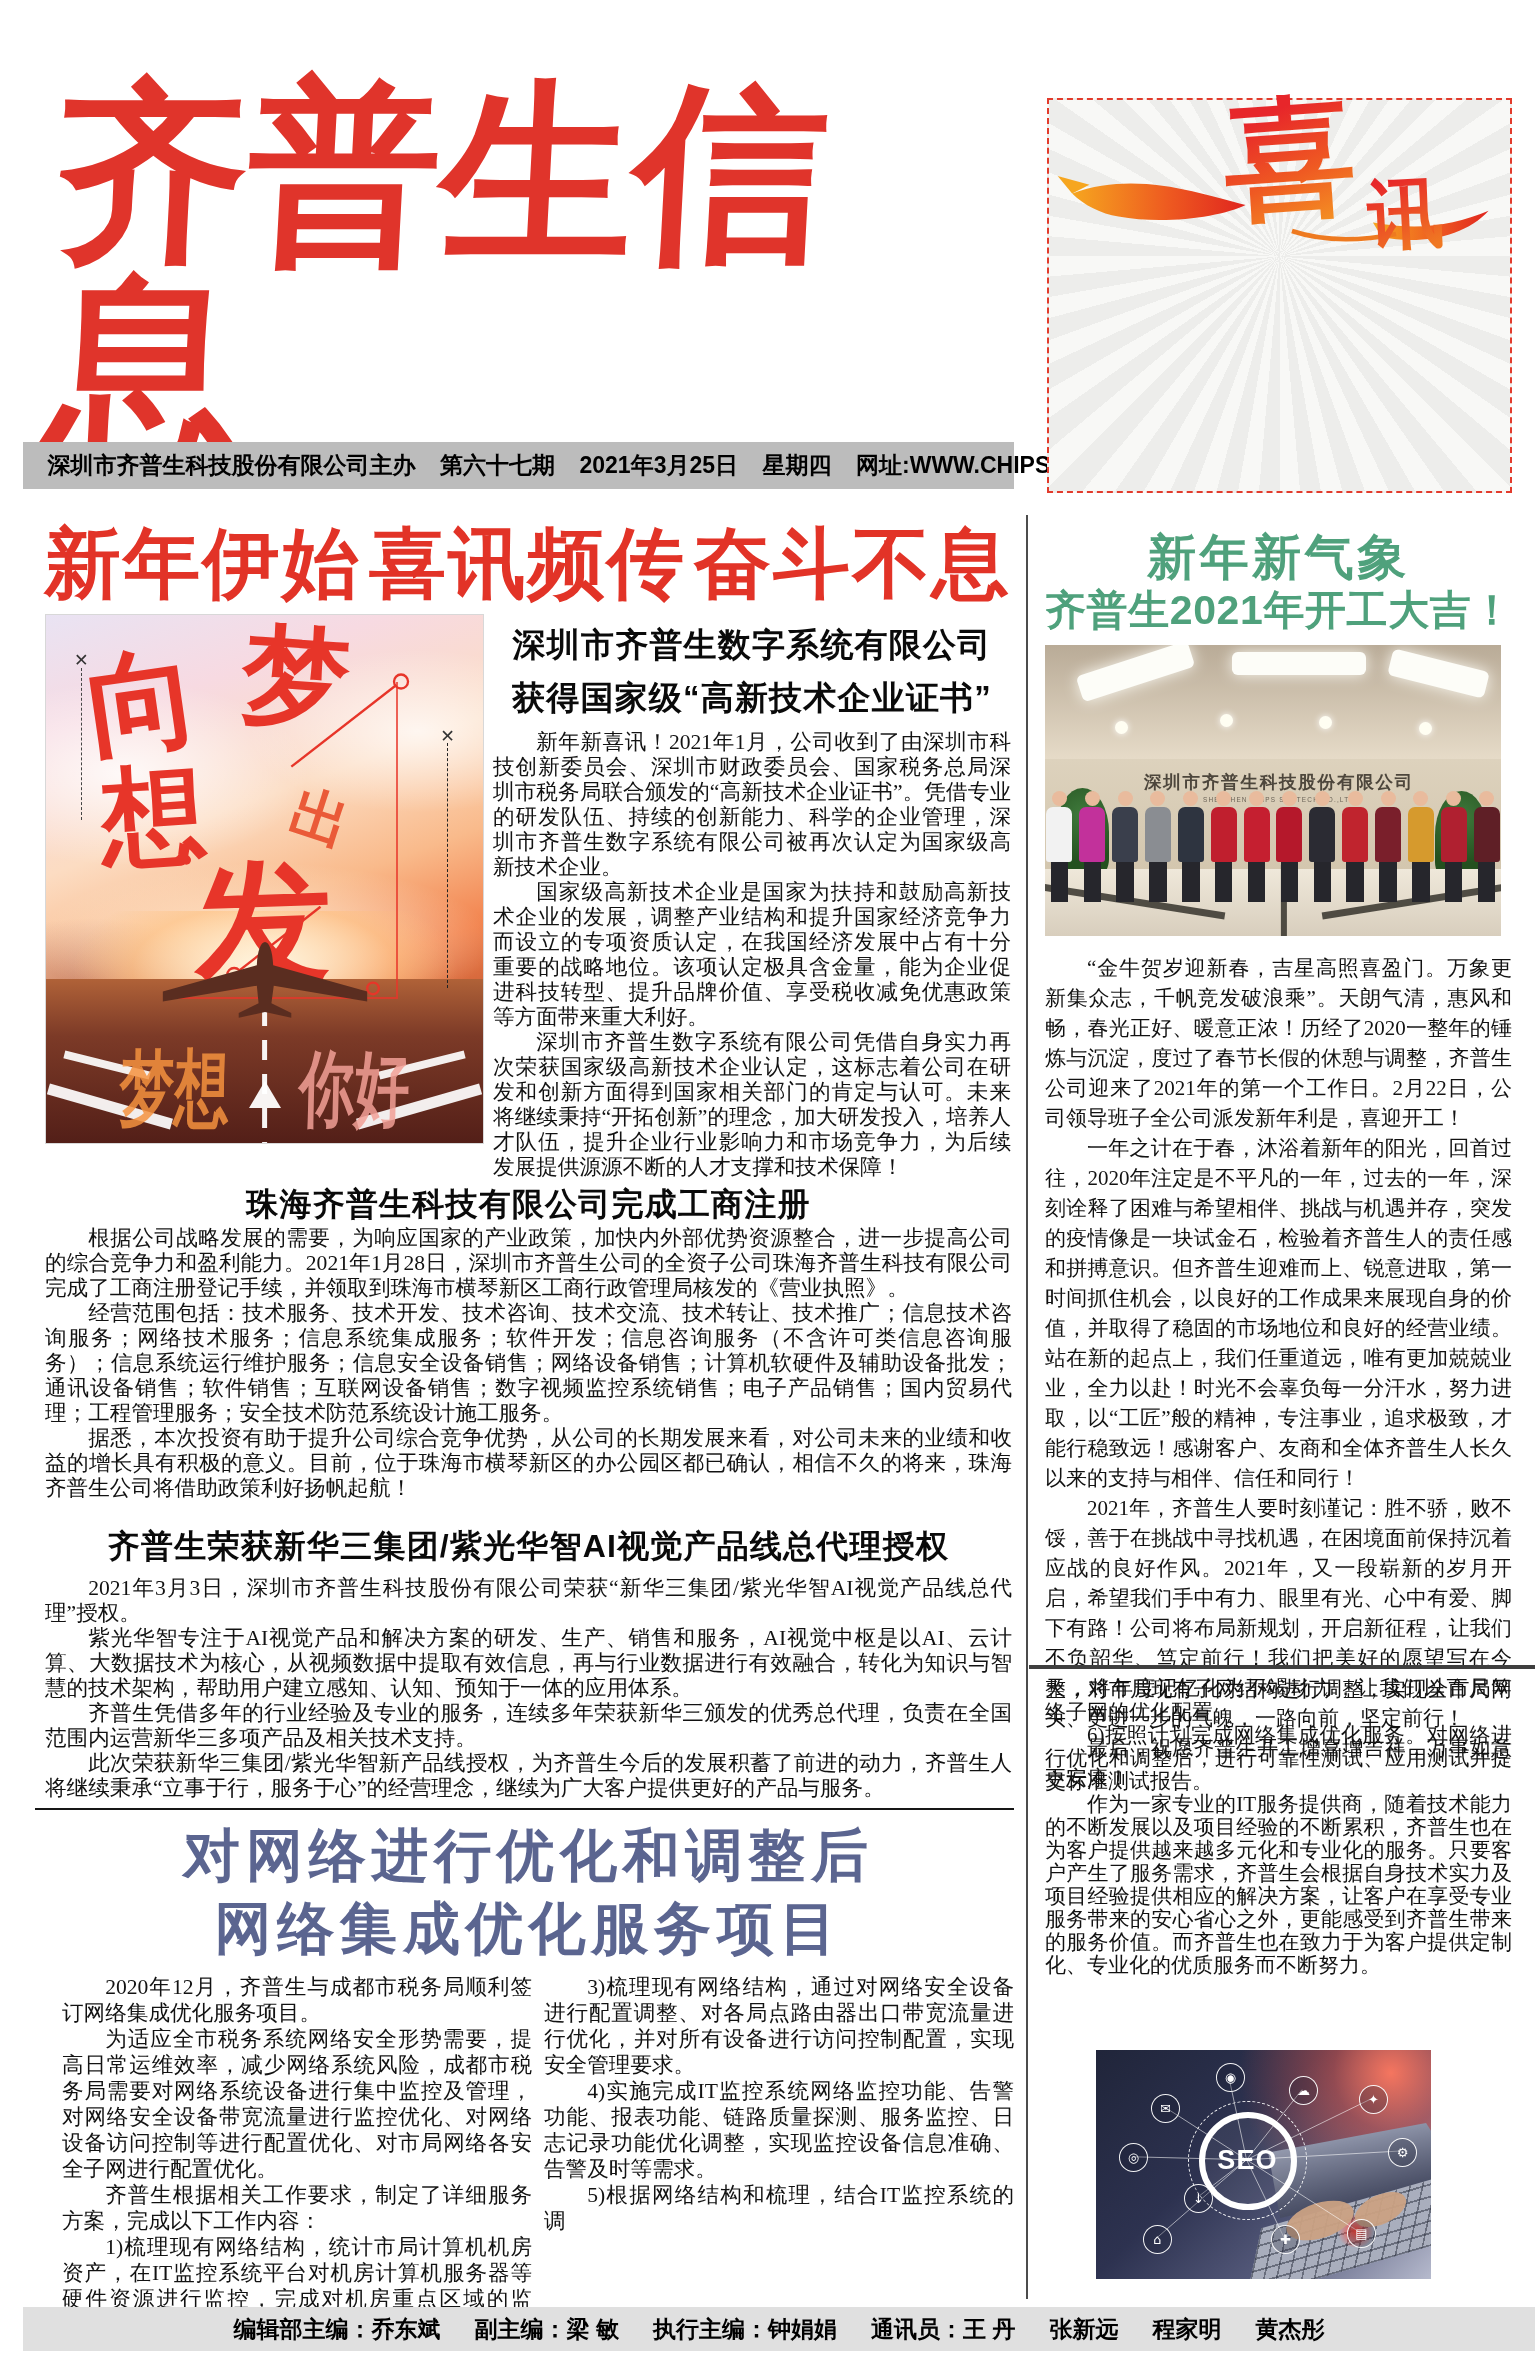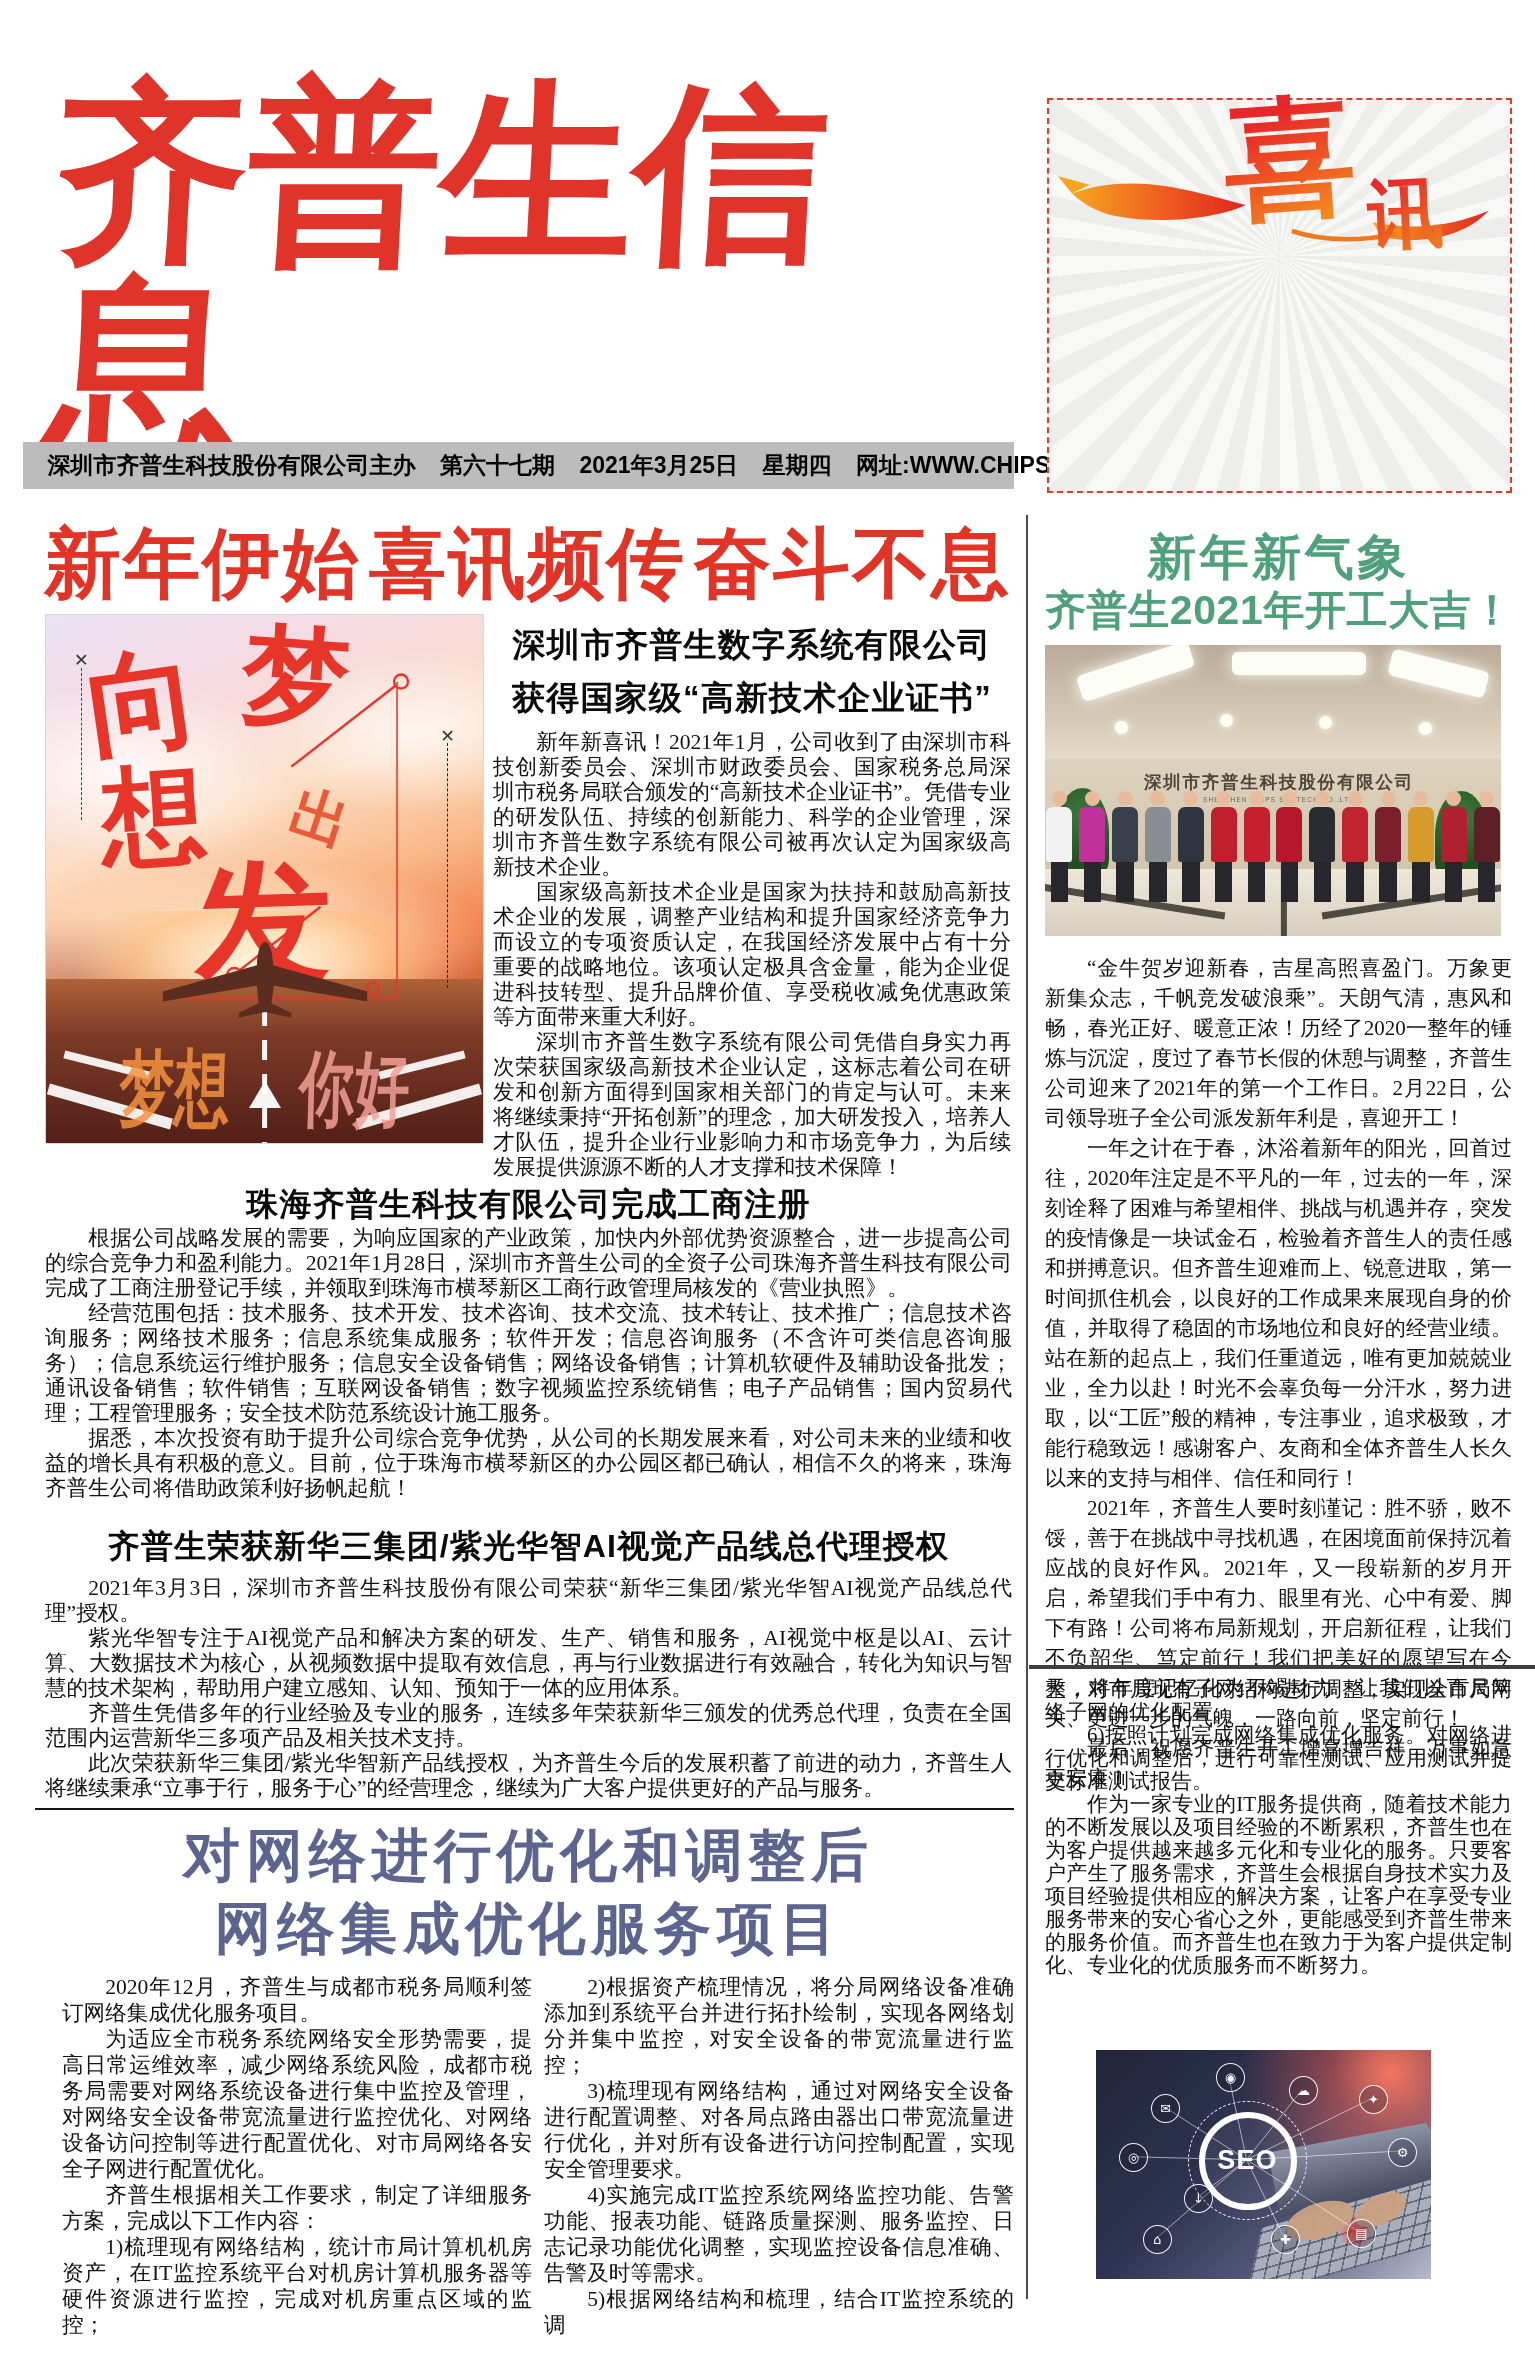--- a/index.html
+++ b/index.html
@@ -263,21 +263,20 @@
   <div class="abs atitle a4-t1">对网络进行优化和调整后</div>
   <div class="abs atitle a4-t2">网络集成优化服务项目</div>
   <div class="abs a4-cols">
     <div class="abody a4-col">
       <p>2020年12月，齐普生与成都市税务局顺利签订网络集成优化服务项目。</p>
       <p>为适应全市税务系统网络安全形势需要，提高日常运维效率，减少网络系统风险，成都市税务局需要对网络系统设备进行集中监控及管理，对网络安全设备带宽流量进行监控优化、对网络设备访问控制等进行配置优化、对市局网络各安全子网进行配置优化。</p>
       <p>齐普生根据相关工作要求，制定了详细服务方案，完成以下工作内容：</p>
       <p>1)梳理现有网络结构，统计市局计算机机房资产，在IT监控系统平台对机房计算机服务器等硬件资源进行监控，完成对机房重点区域的监控；</p>
     </div>
     <div class="abody a4-col">
-      <p>2)根据资产梳理情况，将分局网络设备准确添加到系统平台并进行拓扑绘制，实现各网络划分并集中监控，对安全设备的带宽流量进行监控；</p>
       <p>3)梳理现有网络结构，通过对网络安全设备进行配置调整、对各局点路由器出口带宽流量进行优化，并对所有设备进行访问控制配置，实现安全管理要求。</p>
       <p>4)实施完成IT监控系统网络监控功能、告警功能、报表功能、链路质量探测、服务监控、日志记录功能优化调整，实现监控设备信息准确、告警及时等需求。</p>
       <p>5)根据网络结构和梳理，结合IT监控系统的调</p>
     </div>
   </div>
 
   <div class="abs vrule"></div>
 
   <div class="abs atitle a5-t1">新年新气象</div>
   <div class="abs atitle a5-t2">齐普生2021年开工大吉！</div>
@@ -419,15 +418,24 @@
     <div class="seo-icon" style="left:193px;top:26px;">☁</div>
     <div class="seo-icon" style="left:263px;top:35px;">✦</div>
     <div class="seo-icon" style="left:292px;top:88px;">⚙</div>
     <div class="seo-icon" style="left:47px;top:175px;">⌂</div>
     <div class="seo-icon" style="left:88px;top:134px;">↓</div>
     <div class="seo-icon" style="left:175px;top:175px;">✚</div>
     <div class="seo-icon" style="left:251px;top:169px;">▤</div>
     <div class="seo-icon" style="left:23px;top:93px;">◎</div>
   </div>
 
+  <div class="abs footerbar">
+    <span>编辑部主编：乔东斌</span>
+    <span>副主编：梁  敏</span>
+    <span>执行主编：钟娟娟</span>
+    <span>通讯员：王  丹</span>
+    <span>张新远</span>
+    <span>程家明</span>
+    <span>黄杰彤</span>
+  </div>
 
 </div>
 
 
 </body></html>

